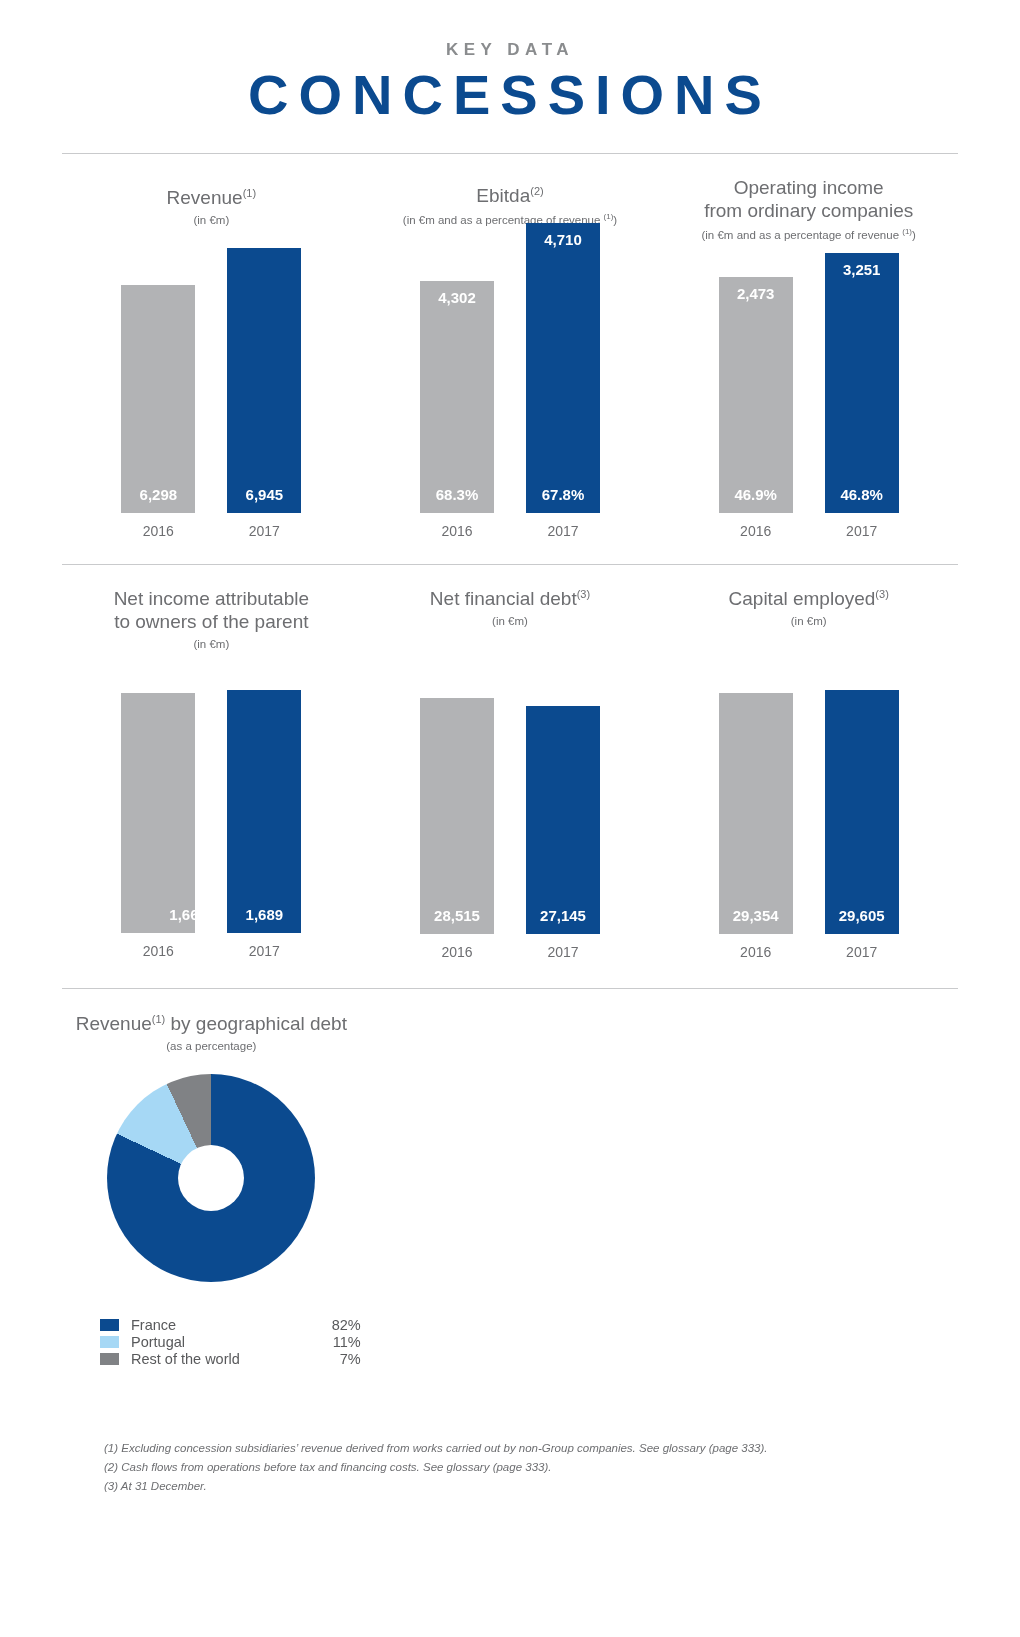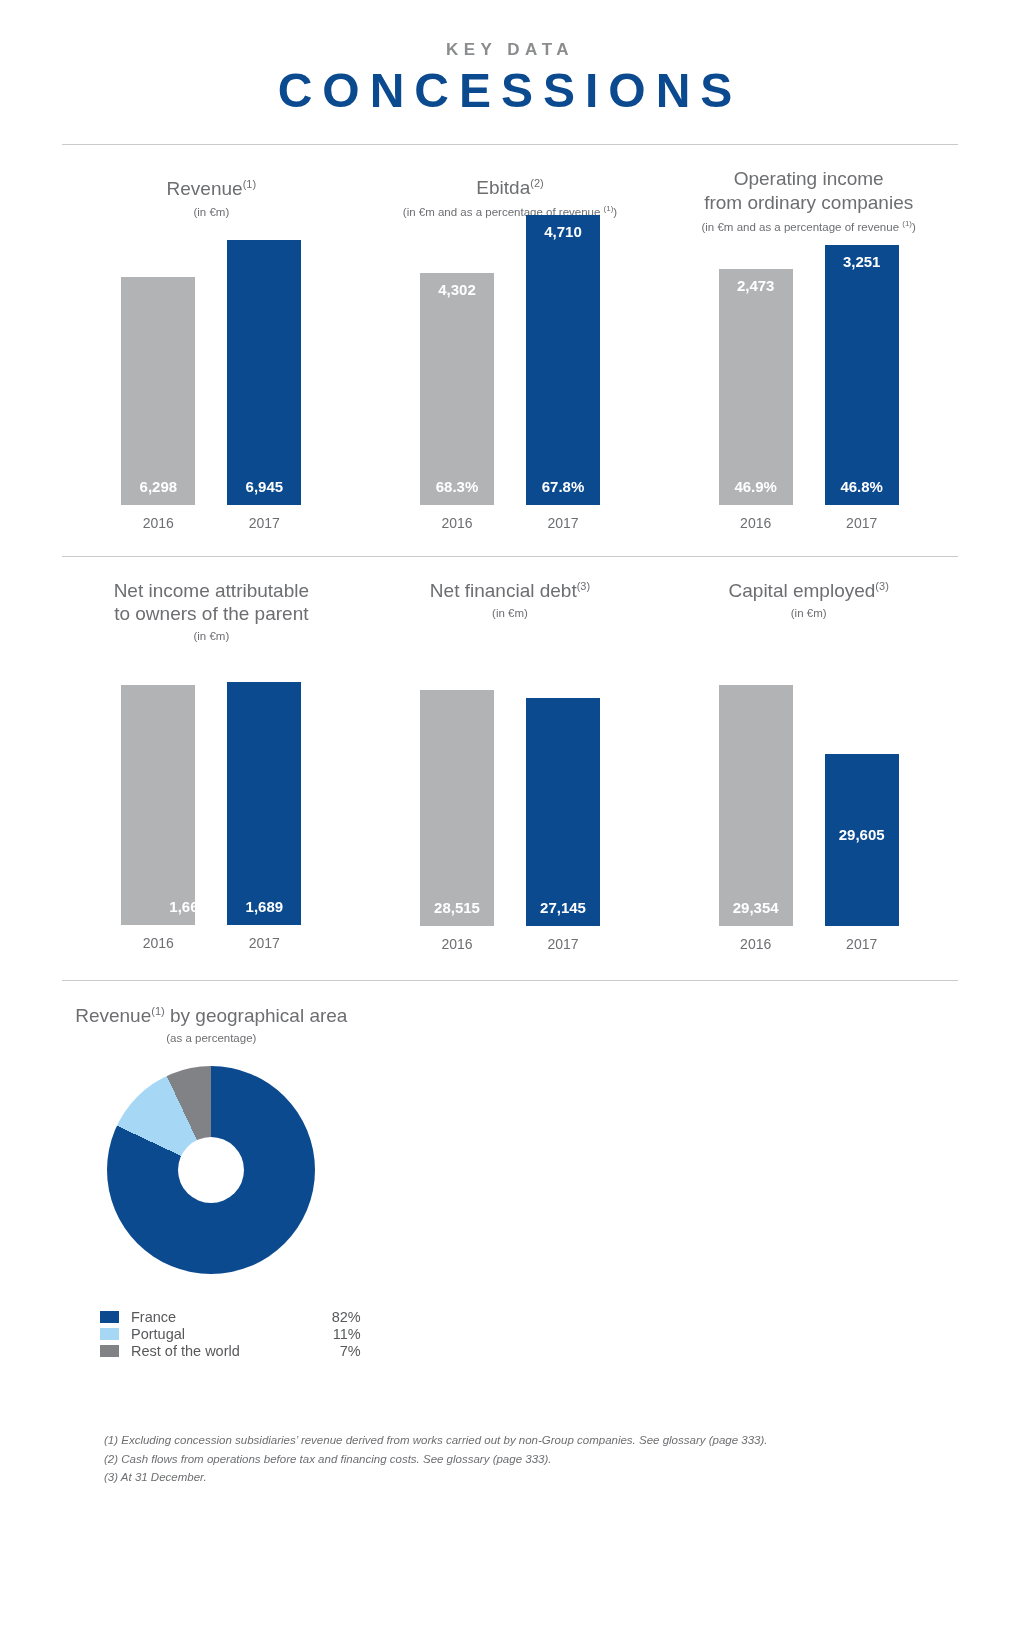--- a/index.html
+++ b/index.html
@@ -17,21 +17,21 @@
   
   .header { padding-top: 40px; text-align: center; }
   .kicker {
     font-size: 17px;
     letter-spacing: 5.5px;
     color: #8a8c8e;
     font-weight: 700;
     margin: 0 0 6px 0;
   }
   .maintitle {
-    font-size: 48px;
+    font-size: 56px;
     letter-spacing: 10px;
     color: #0b4a8f;
     font-weight: 700;
     margin: 0;
     line-height: 1.05;
   }
 
   
   .rule {
     height: 1px;
@@ -350,42 +350,42 @@
       <span>Capital employed</span><sup>(3)</sup>
     </div>
     <div class="chart-sub">(in €m)</div>
     <div class="plot" style="height:245px;margin-top:62px;">
       <div class="bar-wrap">
         <div class="bar gray" style="height:241px;">
           <div class="val-bottom">29,354</div>
         </div>
       </div>
       <div class="bar-wrap">
-        <div class="bar blue" style="height:172px;justify-content:center;">
+        <div class="bar blue" style="height:244px;">
           <div class="val-bottom">29,605</div>
         </div>
       </div>
     </div>
     <div class="plot" style="align-items:flex-start;">
       <div class="bar-wrap">
           <div class="year">2016</div>
         </div>
       <div class="bar-wrap">
           <div class="year">2017</div>
         </div>
     </div>
   </div>
 
 </div>
 
 <div class="rule" style="margin-top:28px;"></div>
 
 <div class="donut-section" style="margin-top:24px;">
   <div class="donut-title">
-    <span>Revenue</span><sup>(1)</sup><span> by geographical area</span>
+    <span>Revenue</span><sup>(1)</sup><span> by geographical debt</span>
   </div>
   <div class="donut-sub">(as a percentage)</div>
 
   <div class="donut-holder">
     <div class="donut" id="donut" style="background: conic-gradient(rgb(11, 74, 143) 0deg, rgb(11, 74, 143) 295.2deg, rgb(166, 216, 245) 295.2deg, rgb(166, 216, 245) 334.8deg, rgb(128, 130, 133) 334.8deg, rgb(128, 130, 133) 360deg);">
       <div class="donut-hole"></div>
     </div>
   </div>
 
   <div class="legend">

